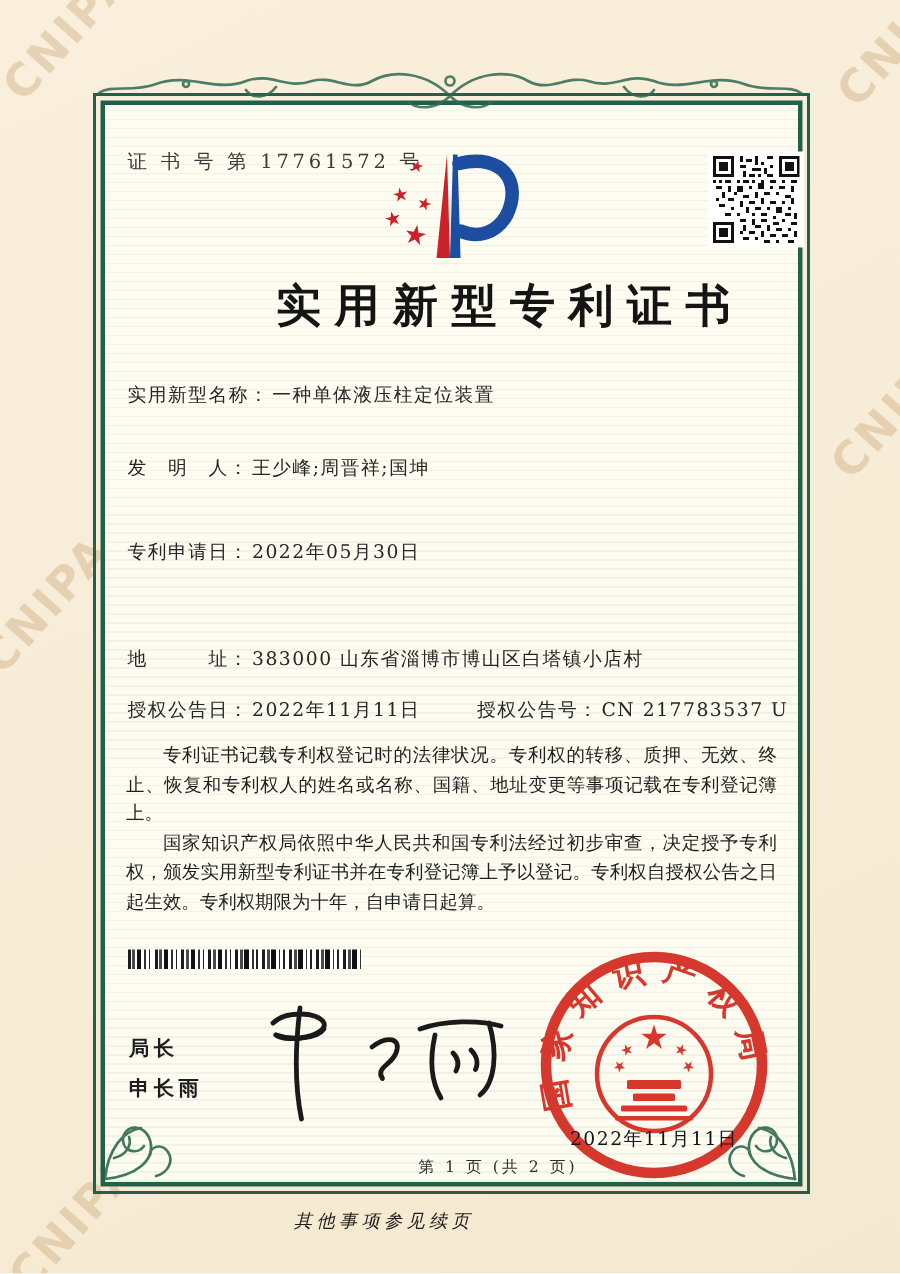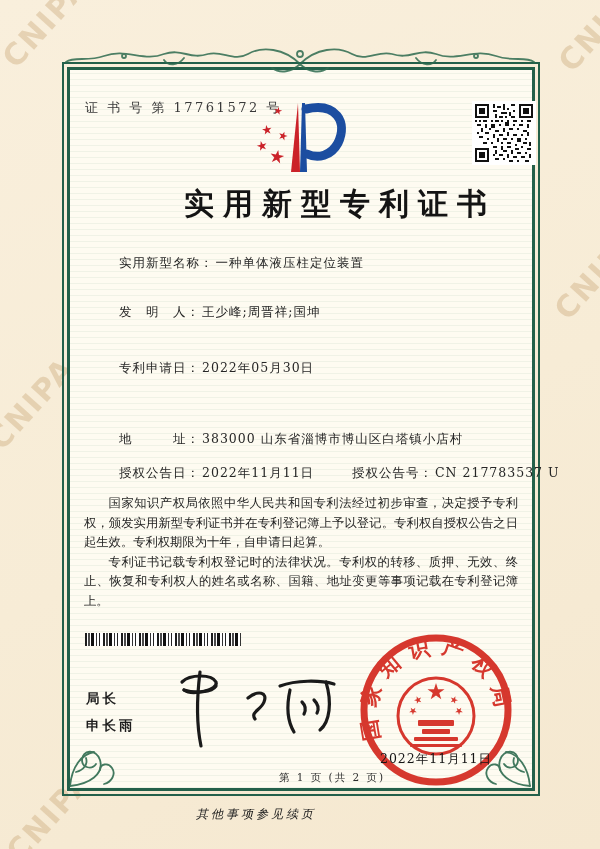--- a/index.html
+++ b/index.html
@@ -11,21 +11,21 @@
 
   
   #frame-outer{position:absolute;left:62px;top:62px;width:474px;height:730px;border:2px solid #23604a;}
   #frame-inner{position:absolute;left:3px;top:3px;right:3px;bottom:3px;border:3.5px solid #23604a;background:#fefbf1;}
   #guilloche{position:absolute;left:0;top:0;right:0;bottom:0;background:repeating-linear-gradient(0deg,rgba(116,165,135,0.10) 0 1px,transparent 1px 6px);pointer-events:none;}
 
   .abs{position:absolute;}
   #cert-no{left:85px;top:99px;font-size:13px;letter-spacing:2.5px;color:#3a3a3a;}
   #title{left:62px;top:184px;width:556px;text-align:center;font-size:30px;font-weight:bold;letter-spacing:9px;color:#141414;}
 
-  .field-row{position:absolute;left:85px;font-size:12.5px;color:#262626;letter-spacing:1px;white-space:nowrap;margin-left:34px;}
+  .field-row{position:absolute;left:85px;font-size:12.5px;color:#262626;letter-spacing:1px;white-space:nowrap;}
   .field-label{display:inline-block;}
   .field-value{display:inline-block;margin-left:2px;}
 
   #body-text{left:84px;top:494px;width:434px;font-size:12.3px;line-height:19.5px;color:#1f1f1f;text-align:justify;}
   #body-text p{margin:0;text-indent:2em;}
 
   #barcode{left:85px;top:633px;width:156px;height:13px;background:repeating-linear-gradient(90deg,#1c1c1c 0 2px,#fff 2px 3px,#4a4a4a 3px 5px,#fff 5px 6px,#111 6px 9px,#fff 9px 11px,#333 11px 12px,#fff 12px 14px,#222 14px 15px,#fff 15px 18px);}
 
   #signer-title{left:86px;top:690px;font-size:13.5px;font-weight:bold;color:#1d1d1d;letter-spacing:3px;}
   #signer-name{left:86px;top:717px;font-size:13.5px;font-weight:bold;color:#1d1d1d;letter-spacing:3px;}
@@ -150,22 +150,22 @@
     <span class="field-label">地　　　址：</span><span class="field-value">383000 山东省淄博市博山区白塔镇小店村</span>
   </div>
   <div class="field-row" style="top:465px;">
     <span class="field-label">授权公告日：</span><span class="field-value">2022年11月11日</span>
   </div>
   <div class="field-row" style="top:465px;left:318px;">
     <span class="field-label">授权公告号：</span><span class="field-value">CN 217783537 U</span>
   </div>
 
   <div id="body-text" class="abs">
+    <p>专利证书记载专利权登记时的法律状况。专利权的转移、质押、无效、终止、恢复和专利权人的姓名或名称、国籍、地址变更等事项记载在专利登记簿上。</p>
     <p>国家知识产权局依照中华人民共和国专利法经过初步审查，决定授予专利权，颁发实用新型专利证书并在专利登记簿上予以登记。专利权自授权公告之日起生效。专利权期限为十年，自申请日起算。</p>
-    <p>专利证书记载专利权登记时的法律状况。专利权的转移、质押、无效、终止、恢复和专利权人的姓名或名称、国籍、地址变更等事项记载在专利登记簿上。</p>
   </div>
 
   <div id="barcode" class="abs"></div>
 
   <div id="signer-title" class="abs">局长</div>
   <div id="signer-name" class="abs">申长雨</div>
 
   <svg class="abs" style="left:162px;top:664px;width:190px;height:90px;" viewBox="0 0 190 90">
     <g fill="none" stroke="#1a1a1a" stroke-width="3.2" stroke-linecap="round" stroke-linejoin="round">
       <path d="M38,8 C35,32 34,58 39,82"></path>

